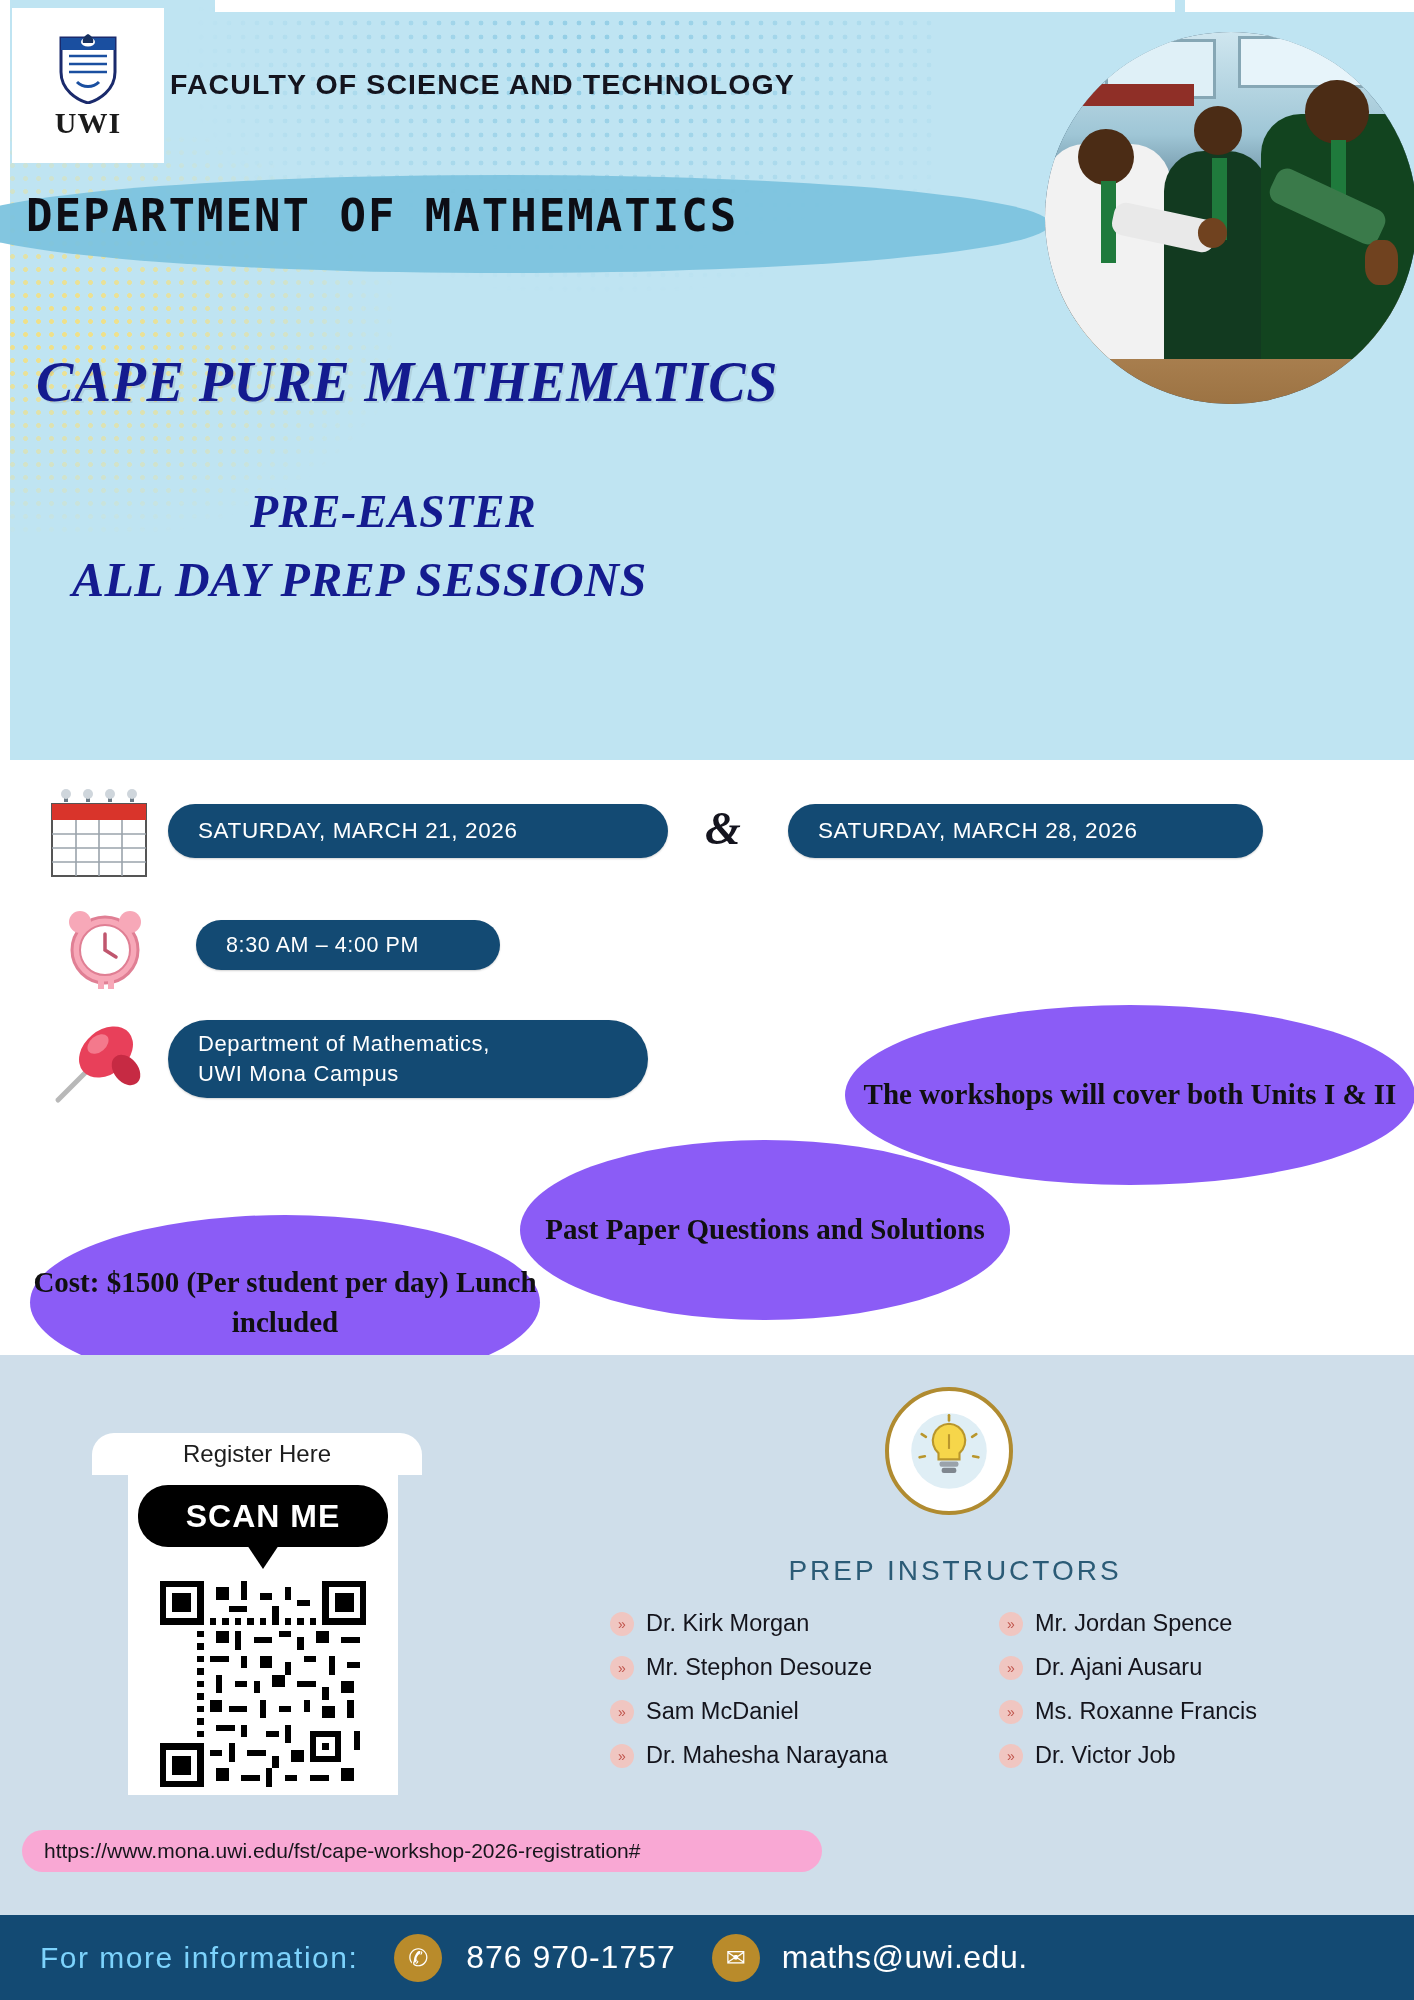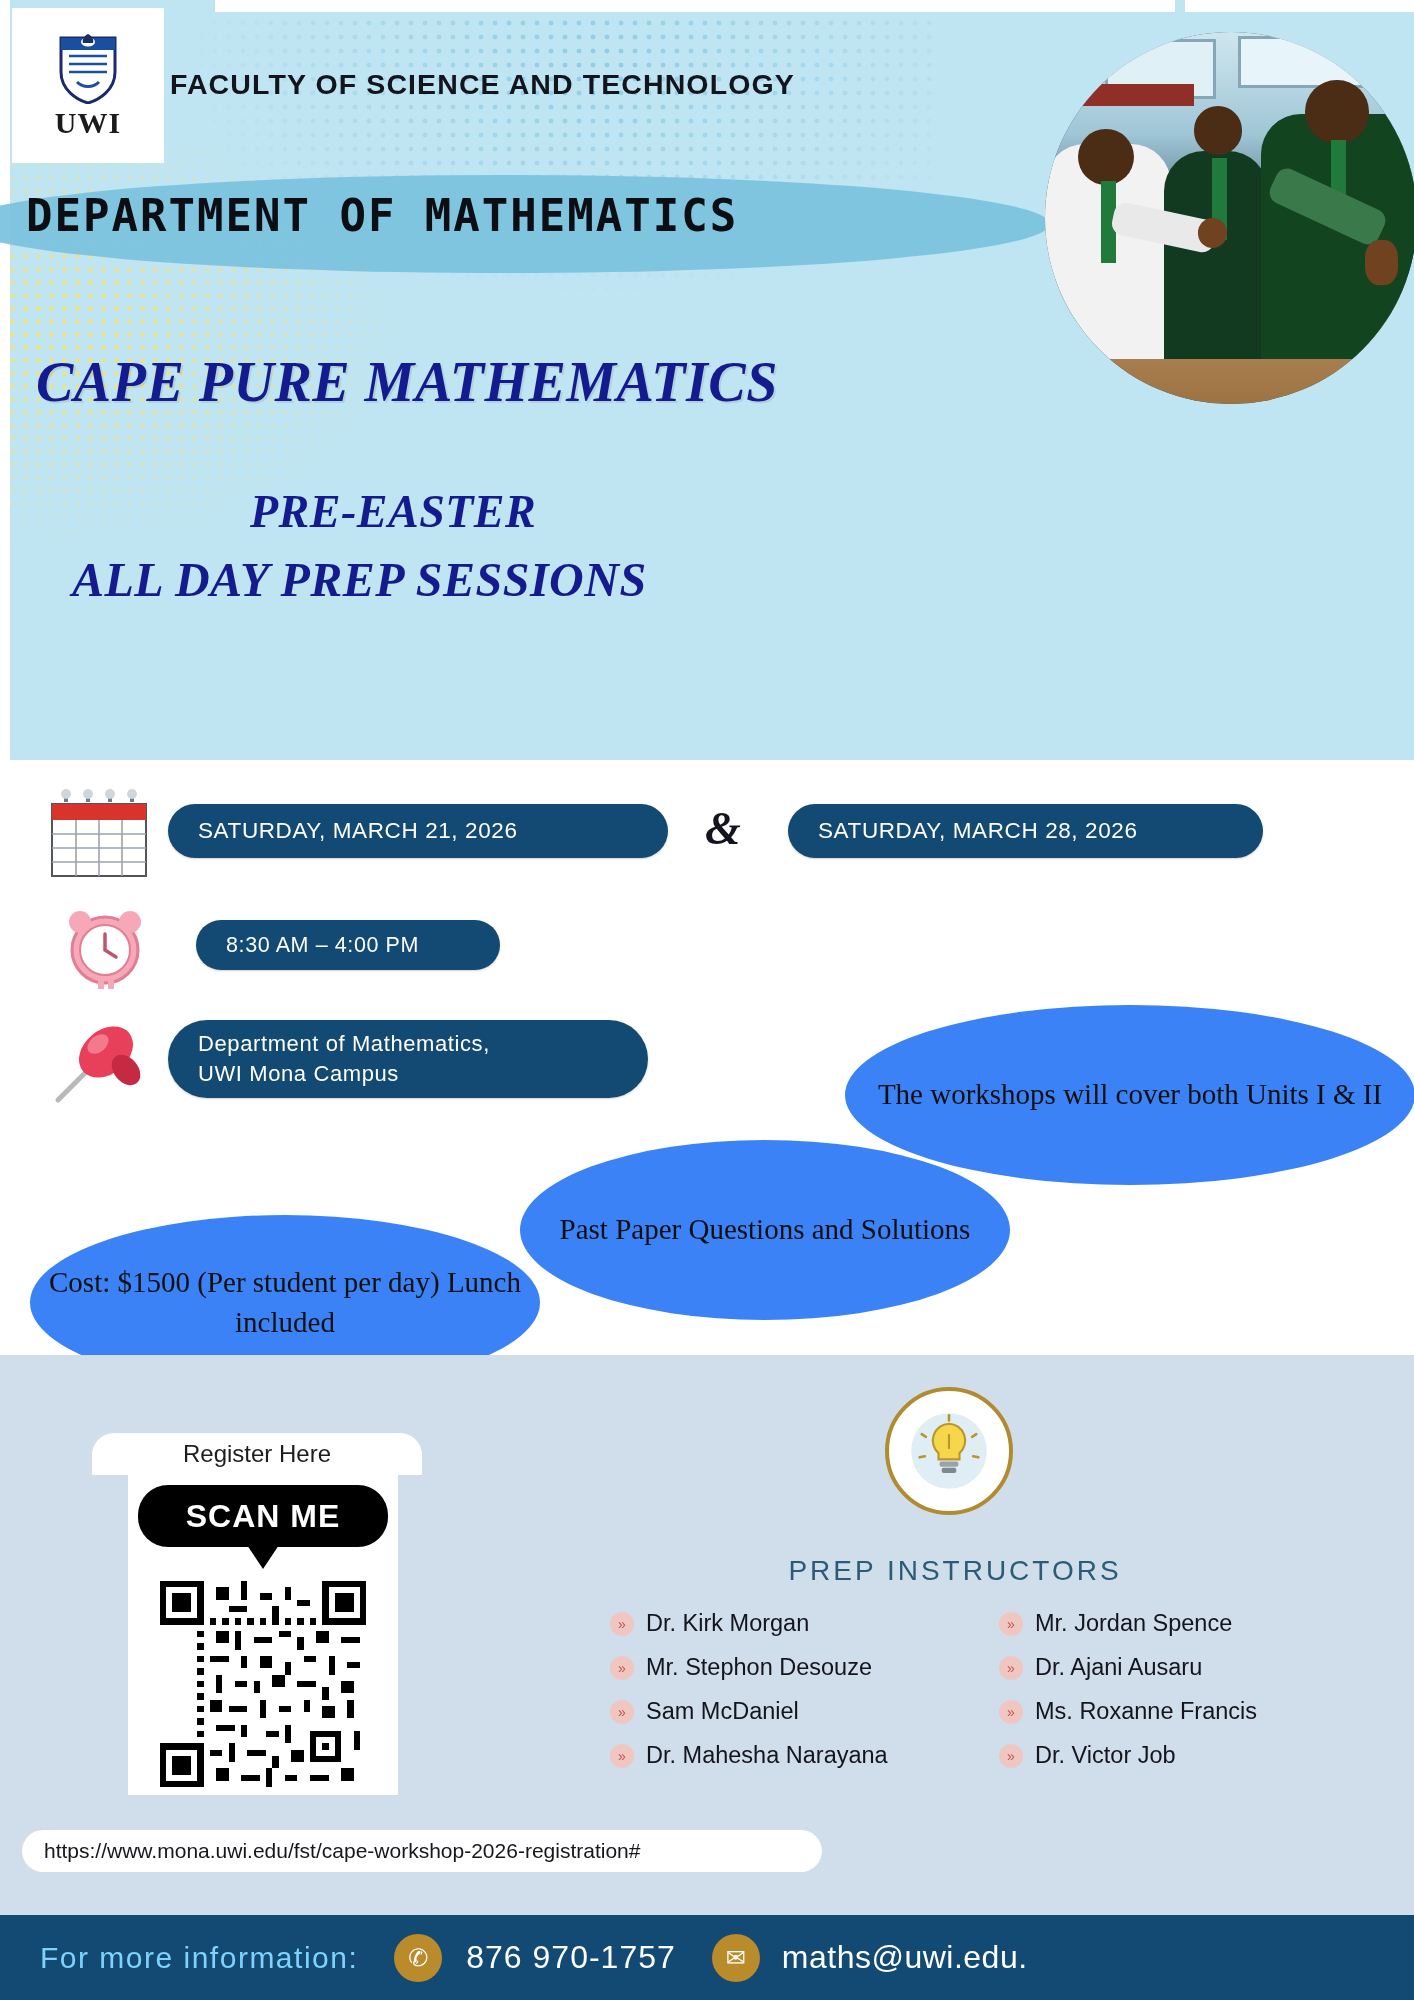--- a/index.html
+++ b/index.html
@@ -193,26 +193,26 @@
   .pill-loc span { display:block; }
 
   
   .icon-cal { position:absolute; left:44px; top:26px; width:110px; height:100px; }
   .icon-clock { position:absolute; left:60px; top:140px; width:90px; height:90px; }
   .icon-pin { position:absolute; left:40px; top:248px; width:110px; height:110px; }
 
   
   .yel {
     position:absolute;
-    background:#3b82f6;
+    background:#8b5cf6;
     border-radius:50%;
     display:flex; align-items:center; justify-content:center;
     text-align:center;
     font-family:"Liberation Serif", serif;
-    font-weight:400;
+    font-weight:700;
     color:#101010;
     line-height:1.35;
   }
   .yel-1 { left:845px; top:245px; width:570px; height:180px; font-size:29px; }
   .yel-2 { left:520px; top:380px; width:490px; height:180px; font-size:29px; }
   .yel-3 { left:30px; top:455px; width:510px; height:175px; font-size:29px; }
 
   
   .lower {
     position:absolute; left:0; top:1355px; width:1414px; height:565px;
@@ -243,21 +243,21 @@
     content:""; position:absolute; left:50%; bottom:-22px;
     margin-left:-16px;
     border-left:16px solid transparent;
     border-right:16px solid transparent;
     border-top:24px solid #000000;
   }
   .qr-img { margin-top:34px; width:100%; height:206px; }
   .qr-url {
     position:absolute; left:22px; top:475px;
     width:800px; height:42px;
-    background:#ffffff;
+    background:#f9a8d4;
     border-radius:22px;
     display:flex; align-items:center; padding-left:22px;
     font-size:21px; color:#16161c;
   }
 
   .bulb-circle {
     position:absolute; left:885px; top:32px;
     width:128px; height:128px;
     border-radius:50%;
     border:4px solid #b08b30;

